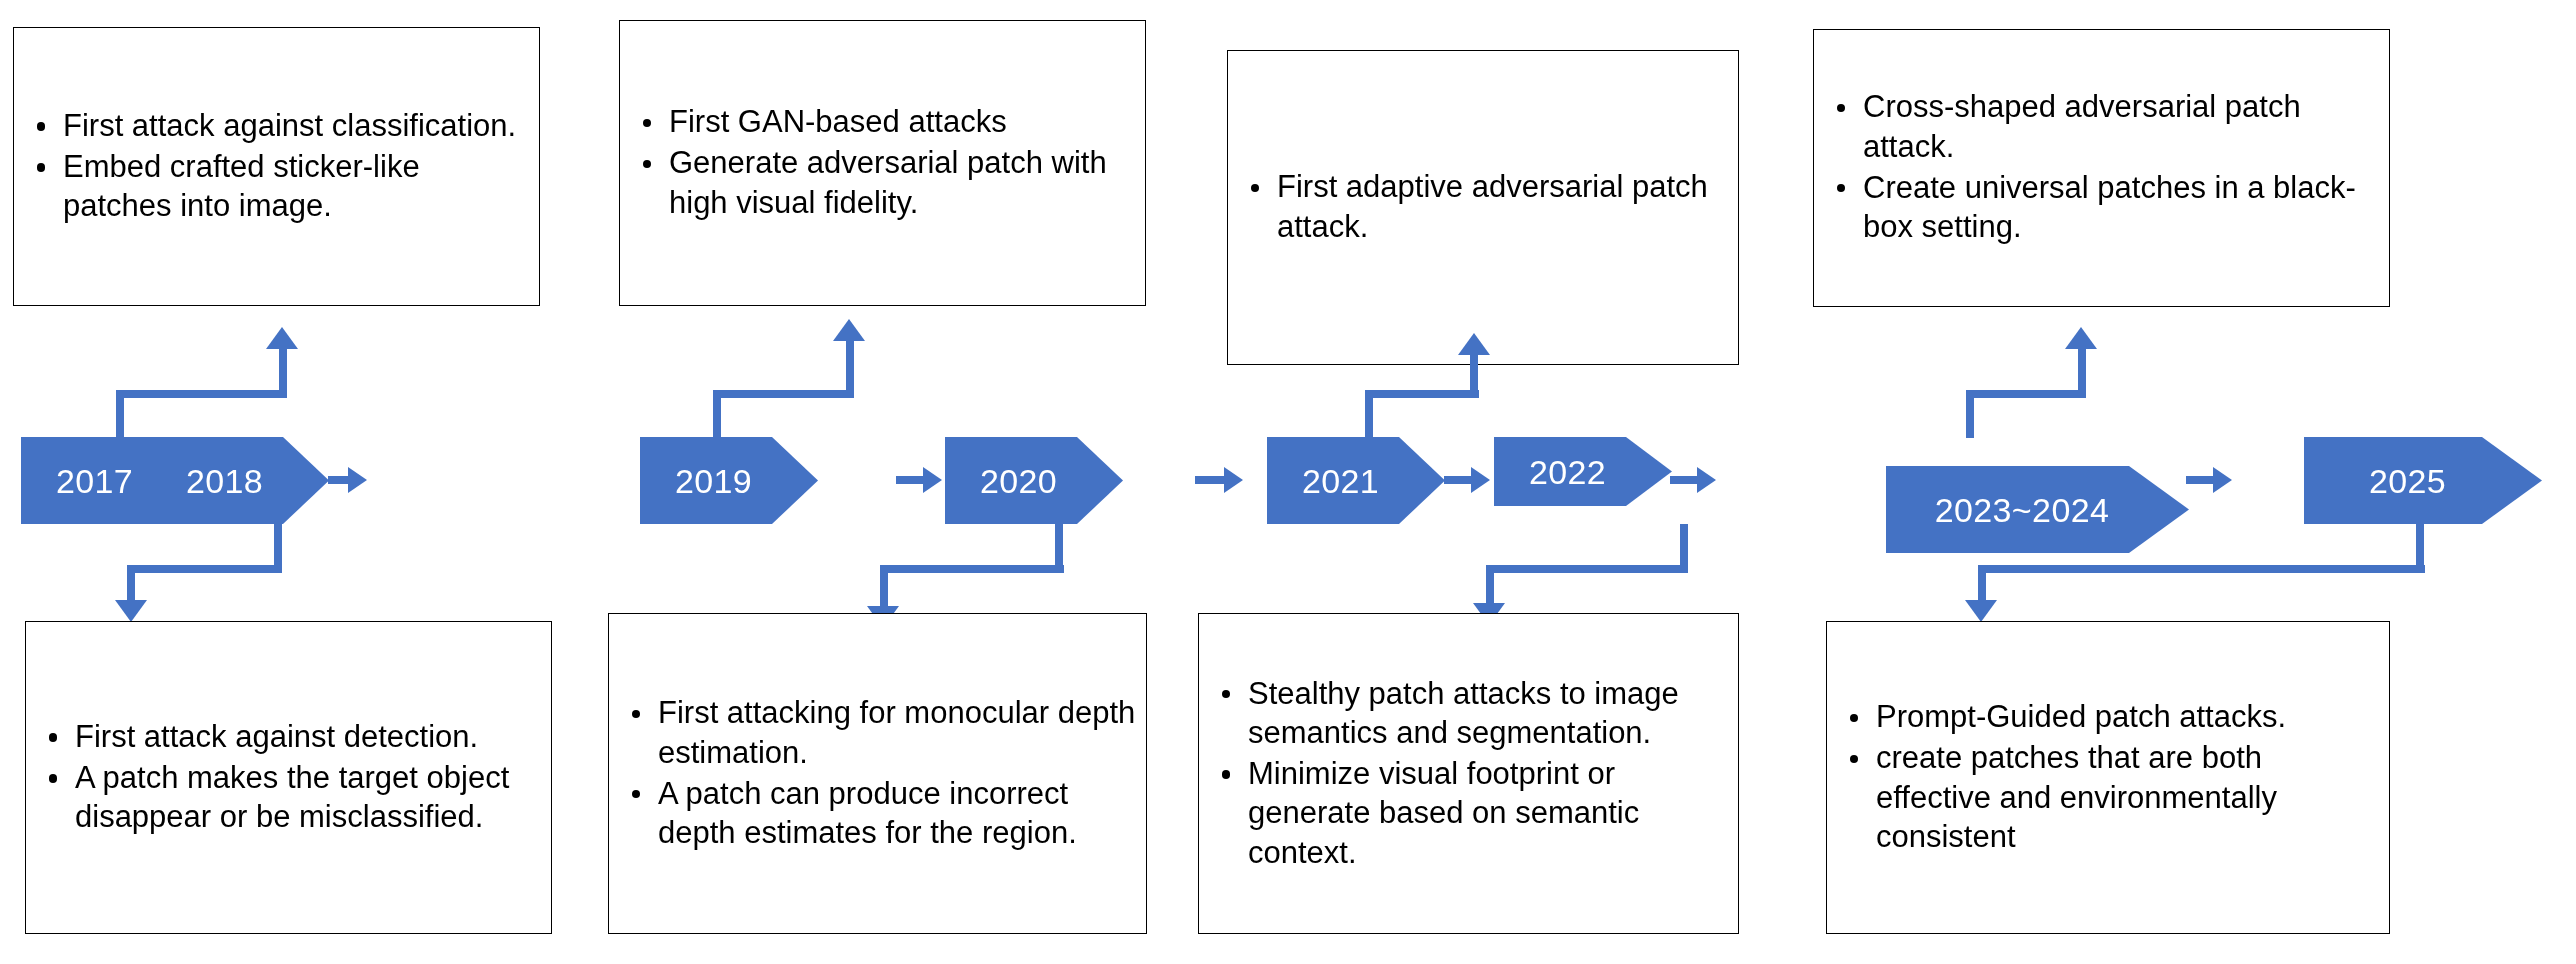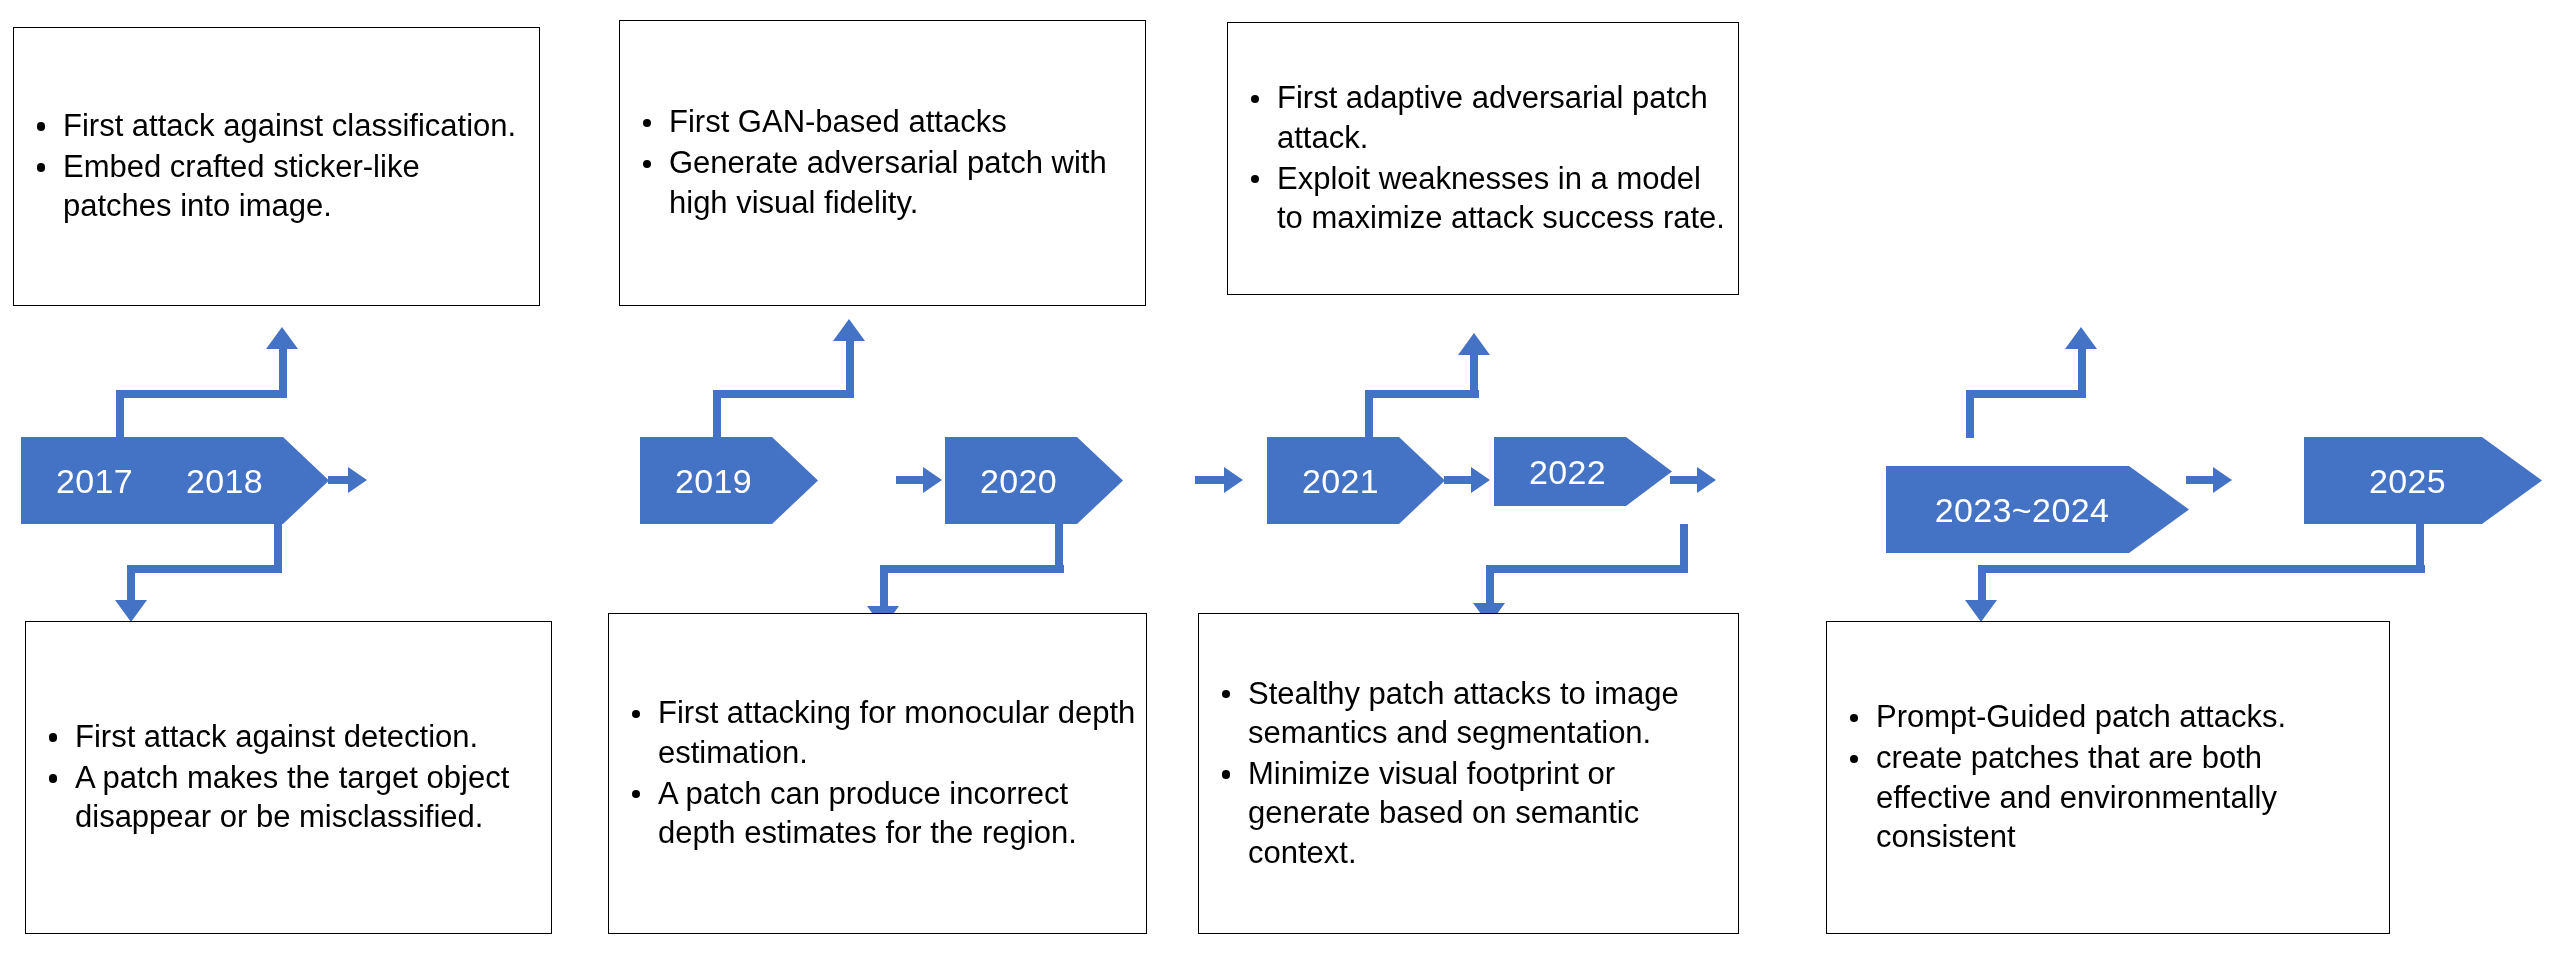--- a/index.html
+++ b/index.html
@@ -90,27 +90,32 @@
     </ul>
   </div>
 
   <div class="note" style="left:619px;top:20px;width:527px;height:286px;">
     <ul>
       <li>First GAN-based attacks</li>
       <li>Generate adversarial patch with high visual fidelity.</li>
     </ul>
   </div>
 
-  <div class="note" style="left:1227px;top:22px;width:512px;height:273px;">
+  <div class="note" style="left:1227px;top:50px;width:512px;height:315px;">
     <ul>
       <li>First adaptive adversarial patch attack.</li>
-      <li>Exploit weaknesses in a model to maximize attack success rate.</li>
-    </ul>
-  </div>
-
+    </ul>
+  </div>
+
+  <div class="note" style="left:1813px;top:28.5px;width:577px;height:278px;">
+    <ul>
+      <li>Cross-shaped adversarial patch attack.</li>
+      <li>Create universal patches in a black-box setting.</li>
+    </ul>
+  </div>
 
   <div class="seg" style="left:116px;top:390px;width:8.2px;height:48px;"></div>
   <div class="seg" style="left:116px;top:390px;width:171px;height:8.2px;"></div>
   <div class="seg" style="left:279px;top:347px;width:8.2px;height:51px;"></div>
   <div class="arrow-up" style="left:266px;top:327px;"></div>
 
   <div class="seg" style="left:713px;top:390px;width:8.2px;height:48px;"></div>
   <div class="seg" style="left:713px;top:390px;width:141px;height:8.2px;"></div>
   <div class="seg" style="left:846px;top:339px;width:8.2px;height:59px;"></div>
   <div class="arrow-up" style="left:833px;top:319px;"></div>

